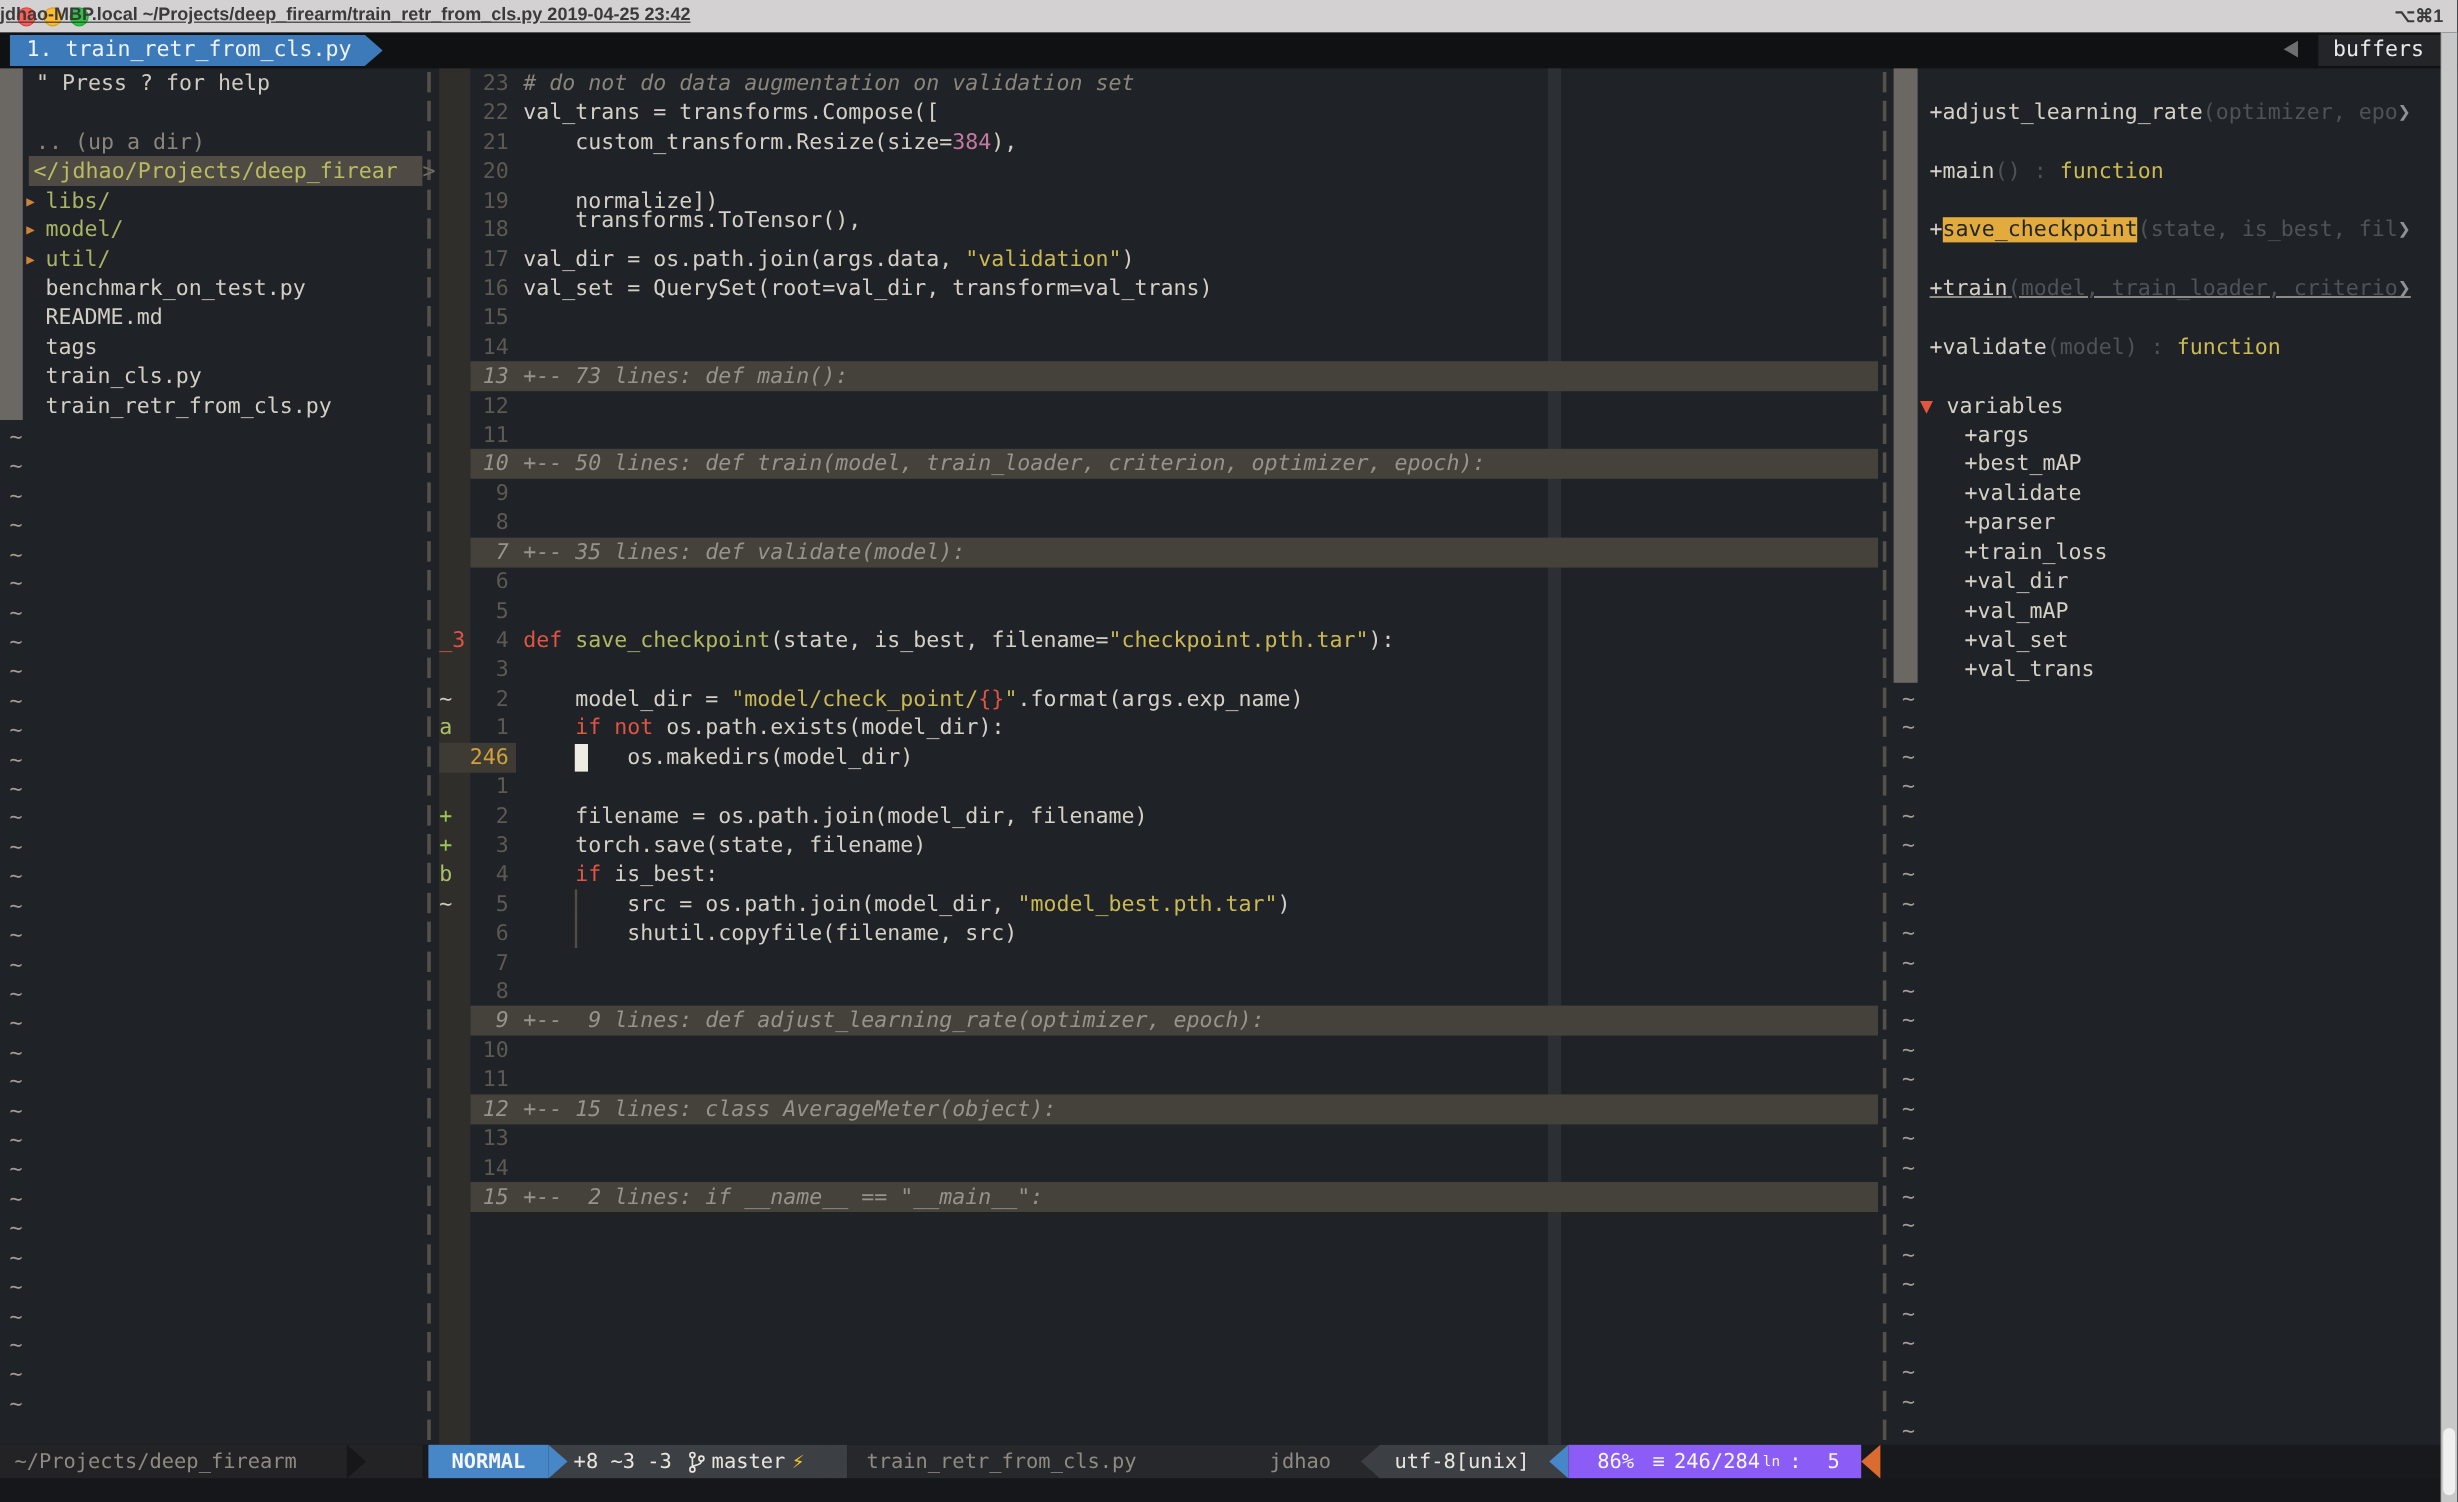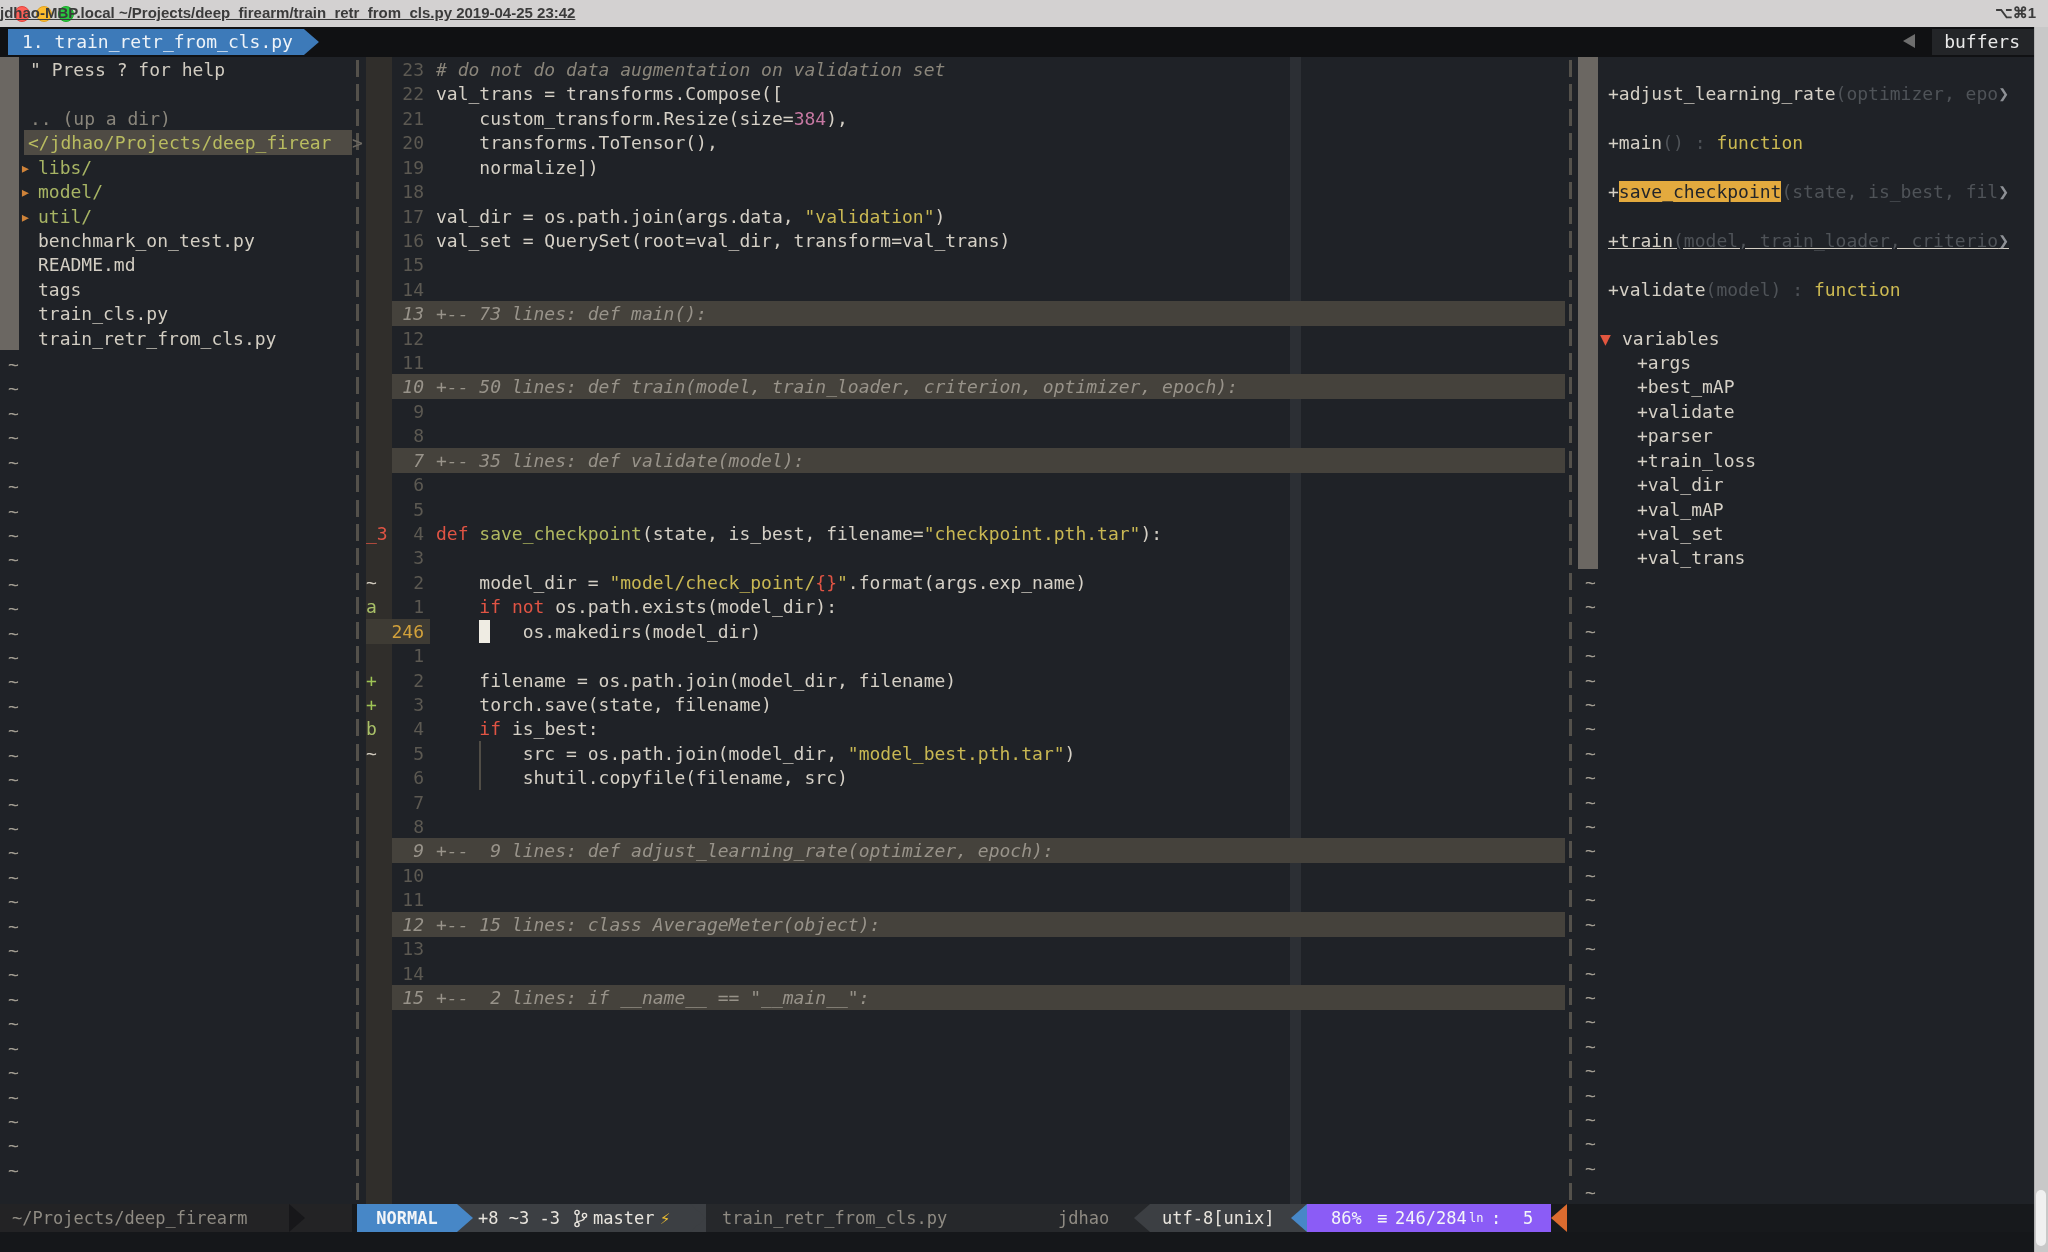--- a/index.html
+++ b/index.html
@@ -244,21 +244,21 @@
       <div class="row" style="position: absolute; top: 81px;">
         <span class="lnum" style="position: absolute;">22</span>
         <span class="codesegs" style="position: absolute;"><span class="c-fg">val_trans = transforms.Compose([</span></span>
       </div>
       <div class="row" style="position: absolute; top: 106px;">
         <span class="lnum" style="position: absolute;">21</span>
         <span class="codesegs" style="position: absolute;"><span class="c-fg">    custom_transform.Resize(size=</span><span class="c-num">384</span><span class="c-fg">),</span></span>
       </div>
       <div class="row" style="position: absolute; top: 130px;">
         <span class="lnum" style="position: absolute;">20</span>
-        <span class="codesegs" style="position: absolute;"><span class="c-fg">    transforms.ToTensor(),</span></span>
+        <span class="codesegs" style="position: absolute; margin-top: 41px;"><span class="c-fg">    transforms.ToTensor(),</span></span>
       </div>
       <div class="row" style="position: absolute; top: 155px;">
         <span class="lnum" style="position: absolute;">19</span>
         <span class="codesegs" style="position: absolute;"><span class="c-fg">    normalize])</span></span>
       </div>
       <div class="row" style="position: absolute; top: 179px;">
         <span class="lnum" style="position: absolute;">18</span>
       </div>
       <div class="row" style="position: absolute; top: 204px;">
         <span class="lnum" style="position: absolute;">17</span>

